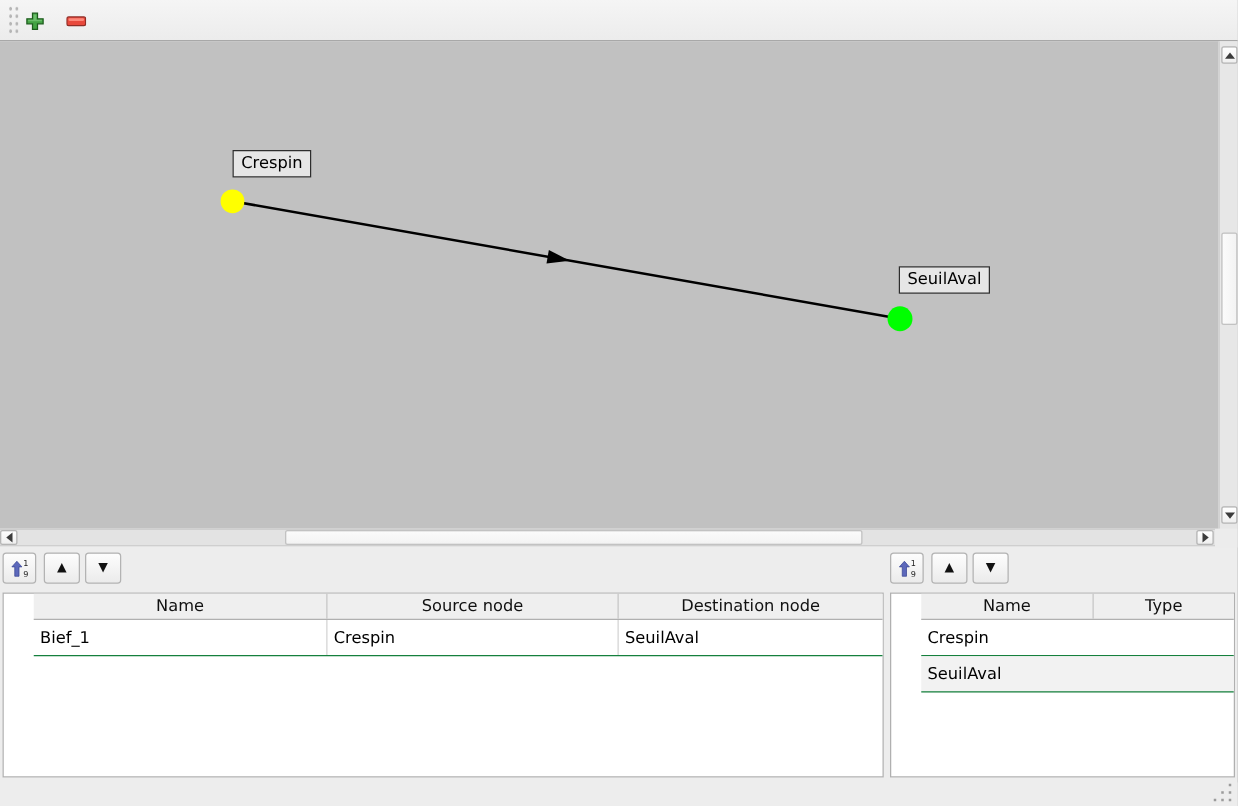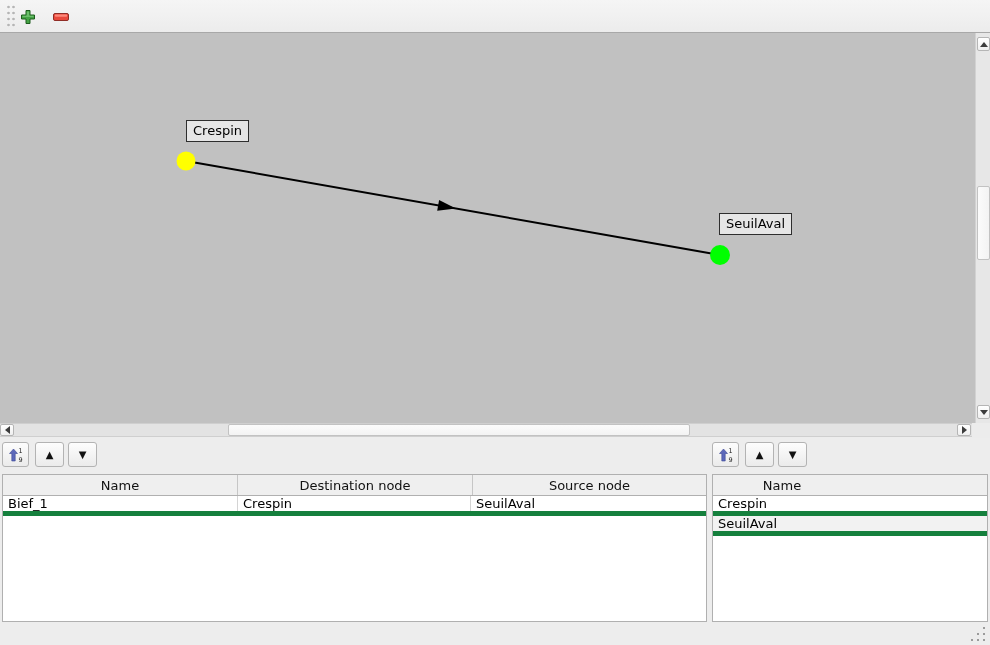--- a/index.html
+++ b/index.html
@@ -100,36 +100,36 @@
     display: flex; align-items: center; justify-content: center;
     cursor: pointer; font-size: 10px; color: #111; line-height: 1;
   }
   .ctrl-sort { left: 0;    width: 27px; }
   .ctrl-up   { left: 33px; width: 29px; }
   .ctrl-down { left: 66px; width: 29px; }
 
   
   .dtable {
     position: absolute; top: 474px; height: 148px;
-    background: #ffffff; border: 1px solid #b0b0b0;
+    background: #ffffff; border: 1px solid #b0b0b0; padding-left: 24px;
   }
   .dtable-reaches { left: 2px;   width: 705px; }
   .dtable-nodes   { left: 712px; width: 276px; }
   .thead {
     display: flex; height: 21px;
     background: #efefef; border-bottom: 1px solid #b0b0b0;
   }
   .th {
     display: flex; align-items: center; justify-content: center;
     font-size: 13px; color: #111; height: 100%;
     border-right: 1px solid #c6c6c6;
     cursor: pointer;
   }
   .th:last-child { border-right: none; }
-  .trow { display: flex; height: 20px; border-bottom: 5px solid #15803d; background: #fff; }
+  .trow { display: flex; height: 29px; border-bottom: 1px solid #15803d; background: #fff; }
   .trow.alt { background: #f2f2f2; }
   .td {
     display: flex; align-items: center;
     padding-left: 5px; font-size: 13px; color: #000;
     border-right: 1px solid #d4d4d4; height: 100%;
     overflow: hidden; white-space: nowrap; cursor: default;
   }
   .td:last-child { border-right: none; }
   .col-name3 { width: 235px; } .col-src { width: 233px; } .col-dst { flex: 1; }
   .col-name2 { width: 138px; } .col-type { flex: 1; }
@@ -224,33 +224,34 @@
     <span>▲</span>
   </div>
   <div class="ctrl-btn ctrl-down">
     <span>▼</span>
   </div>
 </div>
 
 <div class="dtable dtable-reaches">
   <div class="thead">
     <div class="th col-name3">Name</div>
+    <div class="th col-src">Source node</div>
     <div class="th col-dst">Destination node</div>
-    <div class="th col-src">Source node</div>
   </div>
   <div class="trow">
     <div class="td col-name3">Bief_1</div>
     <div class="td col-src">Crespin</div>
     <div class="td col-dst">SeuilAval</div>
   </div>
 </div>
 
 <div class="dtable dtable-nodes">
   <div class="thead">
     <div class="th col-name2">Name</div>
+    <div class="th col-type">Type</div>
   </div>
   <div class="trow">
     <div class="td col-name2">Crespin</div>
   </div>
   <div class="trow alt">
     <div class="td col-name2">SeuilAval</div>
   </div>
 </div>
 
 <div class="statusbar">

